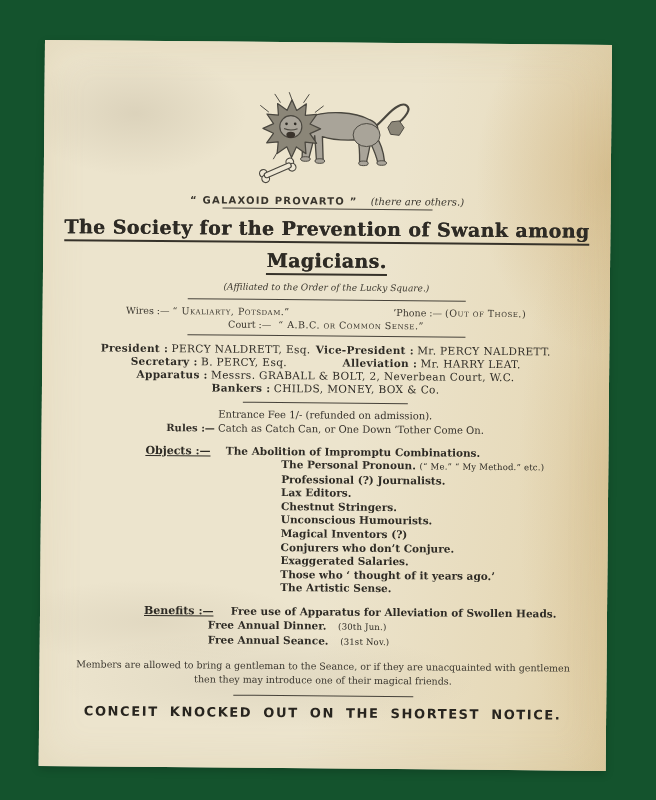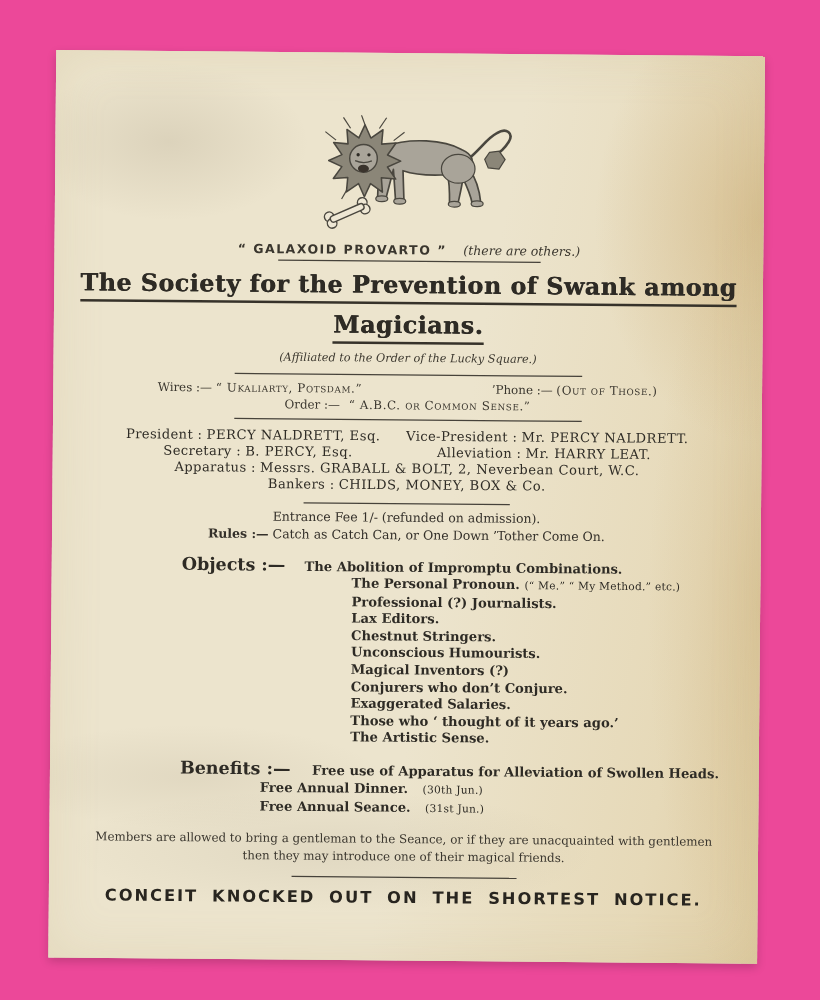--- a/index.html
+++ b/index.html
@@ -1,18 +1,18 @@
 <!DOCTYPE html>
 <html><head>
 <meta charset="utf-8">
 <style>
   * { margin:0; padding:0; box-sizing:border-box; }
   html,body { width:656px; height:800px; background:#ffffff; overflow:hidden;
               font-family:"DejaVu Serif","Liberation Serif",serif; }
-  .stage { position:relative; width:656px; height:800px; background:#ec4899; }
+  .stage { position:relative; width:656px; height:800px; background:#14532d; }
 
   .paper {
     position:absolute; left:45px; top:40px; width:567px; height:726px;
     transform:rotate(0.5deg); transform-origin:top left;
     background:
       radial-gradient(ellipse 160px 90px at 16% 10%, rgba(120,105,80,0.14), transparent 70%),
       radial-gradient(ellipse 300px 70px at 40% 88%, rgba(120,110,90,0.10), transparent 70%),
       radial-gradient(ellipse 220px 60px at 20% 80%, rgba(130,115,90,0.10), transparent 70%),
       radial-gradient(ellipse 180px 240px at 100% 18%, rgba(196,160,98,0.45), transparent 75%),
       radial-gradient(ellipse 120px 420px at 100% 60%, rgba(200,168,110,0.30), transparent 75%),
@@ -44,32 +44,32 @@
 
   .contact { font-size:9.5px; color:#3a362e; }
   .contact-row { display:flex; justify-content:space-between; width:400px; margin:6px auto 0; }
   .sc { font-variant:small-caps; letter-spacing:0.5px; }
   .code-row { margin-top:2px; text-align:center; }
   .code-row .val { margin-left:4px; }
 
   .officers { margin-top:7px; font-size:10.5px; color:#2f2c26; }
   .off-row { display:flex; justify-content:space-between; width:450px; margin:1px auto 0; }
   .off-row.r2 { width:390px; }
-  .off-label { font-weight:normal; letter-spacing:0.3px; }
+  .off-label { font-weight:bold; letter-spacing:0.3px; }
   .off-val { letter-spacing:0.4px; }
   .off-center { text-align:center; margin-top:1px; }
   .rule-c { width:165px; margin:8px auto 0; }
 
   .fees { font-size:10px; margin-top:6px; color:#34302a; }
   .rules-line { margin-top:3px; }
   .bold-label { font-weight:bold; }
 
   .objects-block { margin-top:11px; font-size:10.5px; color:#2e2b25; }
   .obj-first { margin-left:104px; }
-  .obj-first .bold-label, .benefits-block .bold-label { font-size:14px; }
+  .obj-first .bold-label, .benefits-block .bold-label { font-size:11px;text-decoration:underline; }
   .obj-first .item-text { font-weight:bold; margin-left:12px; }
   .obj-items { margin-left:240px; }
   .obj-items div { font-weight:bold; line-height:13.6px; }
   .small-note { font-weight:normal; font-size:8.5px; letter-spacing:0.2px; }
 
   .benefits-block { margin-top:10px; font-size:10.5px; color:#2e2b25; }
   .ben-first { margin-left:104px; }
   .ben-first .item-text { font-weight:bold; margin-left:14px; }
   .ben-items { margin-left:168px; }
   .ben-items div { font-weight:bold; line-height:14px; }
@@ -151,21 +151,21 @@
         <span>
           <span>Wires :—</span>
           <span class="sc">“ Ukaliarty, Potsdam.”</span>
         </span>
         <span>
           <span>’Phone :—</span>
           <span class="sc">(Out of Those.)</span>
         </span>
       </div>
       <div class="code-row">
-        <span>Order :—</span>
+        <span>Court :—</span>
         <span class="sc val">“ A.B.C. or Common Sense.”</span>
       </div>
     </div>
     <div class="rule rule-b"></div>
 
     <div class="officers">
       <div class="off-row">
         <span><span class="off-label">President :</span>
           <span class="off-val">PERCY NALDRETT, Esq.</span></span>
         <span><span class="off-label">Vice-President :</span>
@@ -221,21 +221,21 @@
         <span class="bold-label">Benefits :—</span>
         <span class="item-text">Free use of Apparatus for Alleviation of Swollen Heads.</span>
       </div>
       <div class="ben-items">
         <div>
           <span>Free Annual Dinner.</span>
           <span class="small-note">(30th Jun.)</span>
         </div>
         <div>
           <span>Free Annual Seance.</span>
-          <span class="small-note">(31st Jun.)</span>
+          <span class="small-note">(31st Nov.)</span>
         </div>
       </div>
     </div>
 
     <div class="members">
       <div>Members are allowed to bring a gentleman to the Seance, or if they are unacquainted with gentlemen</div>
       <div>then they may introduce one of their magical friends.</div>
     </div>
     <div class="rule rule-d"></div>
 

